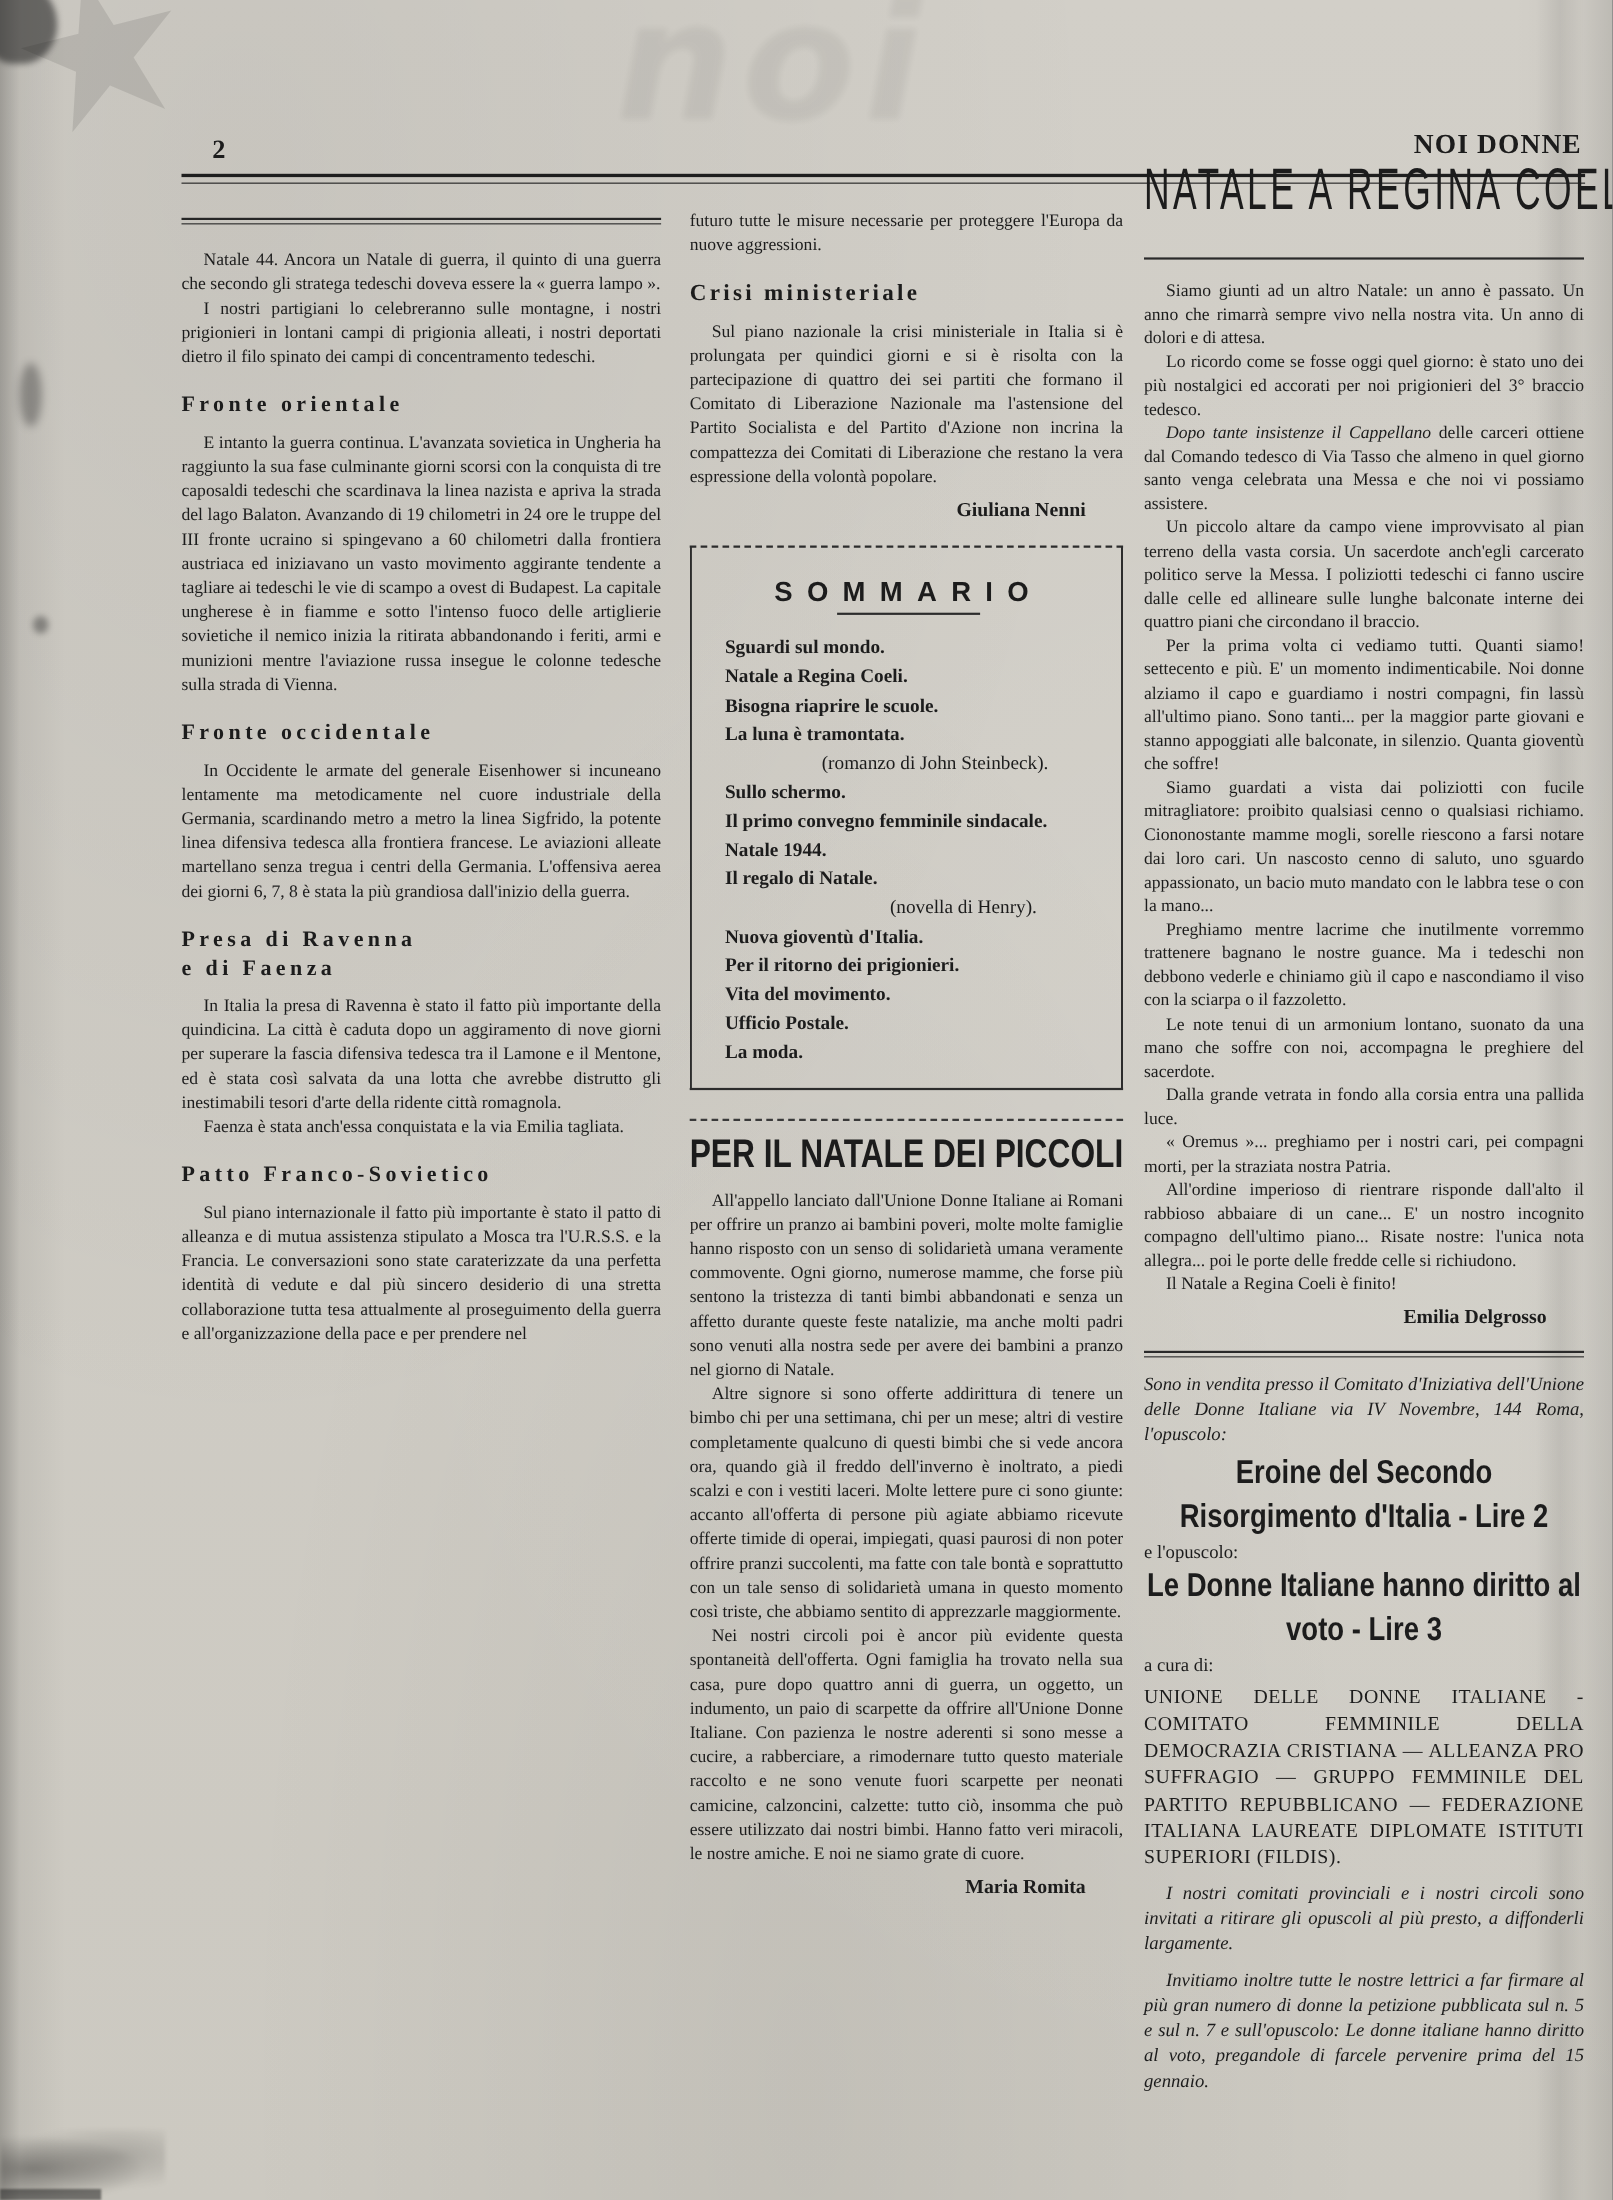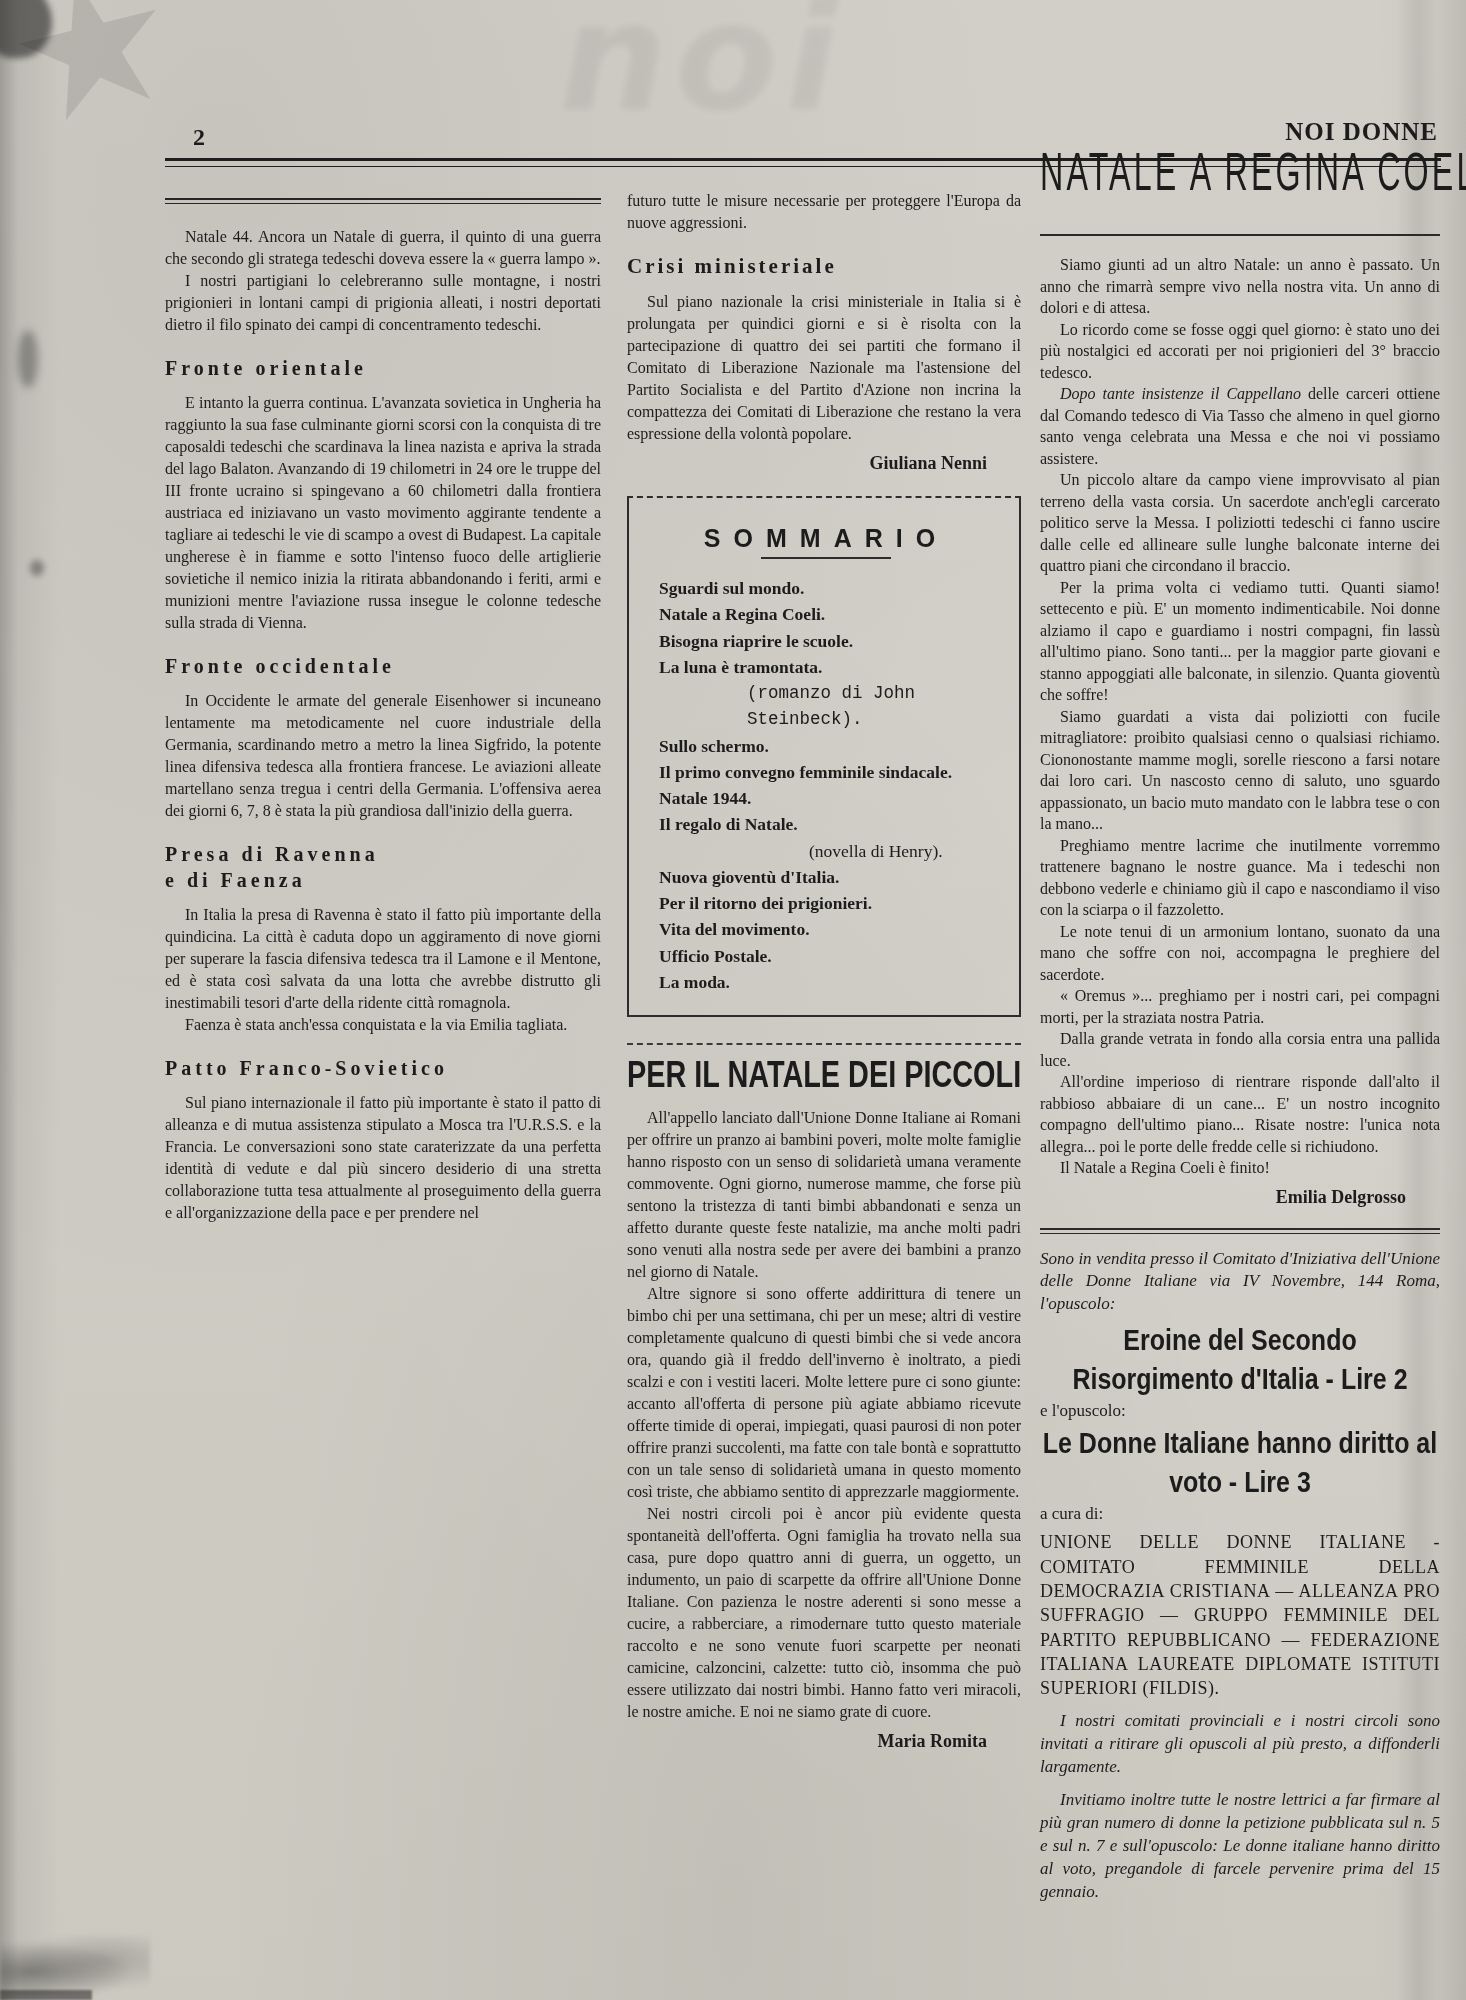--- a/index.html
+++ b/index.html
@@ -49,21 +49,21 @@
   .subhead{font-weight:bold;font-size:20px;letter-spacing:4px;margin:20px 0 12px 0;line-height:1.2;}
   .subhead.small{font-size:21px;letter-spacing:3px;}
 
   .signature{text-align:right;font-weight:bold;font-size:18px;padding-right:34px;margin:8px 0 4px 0;}
 
   
   .sommario{border:2px solid #2c2c2c;border-top-style:dashed;margin:22px 0 0 0;padding:26px 26px 20px 30px;}
   .som-title{text-align:center;font-weight:bold;font-size:25px;letter-spacing:13px;font-family:"Liberation Sans",sans-serif;margin:0 0 4px 0;}
   .som-underline{width:130px;height:2px;background:#2c2c2c;margin:0 auto 16px auto;}
   .som-list{list-style:none;margin:0;padding:0;font-size:17.5px;font-weight:bold;line-height:1.5;}
-  .som-sub{font-weight:normal;padding-left:88px;font-family:Liberation Mono, monospace;}
+  .som-sub{font-weight:normal;padding-left:88px;}
   .som-sub2{font-weight:normal;padding-left:150px;}
 
   .dashed-rule{border-top:2px dashed #3a3a3a;margin:26px 0 14px 0;}
 
   .piccoli-title{font-family:"Liberation Sans",sans-serif;font-weight:bold;font-size:28px;margin:4px 0 16px 0;}
   .piccoli-title .stretch{display:inline-block;transform:scale(1.03,1.3);transform-origin:left center;white-space:nowrap;}
 
   
   .regina-title{font-family:"Liberation Sans",sans-serif;font-weight:normal;font-size:31px;letter-spacing:3px;margin:28px 0 0 0;height:56px;}
   .regina-title .stretch{display:inline-block;transform:scale(1.04,1.72);transform-origin:left bottom;white-space:nowrap;}
@@ -166,22 +166,22 @@
     <div class="thin-rule"></div>
     <div class="bt">
       <p>Siamo giunti ad un altro Natale: un anno è passato. Un anno che rimarrà sempre vivo nella nostra vita. Un anno di dolori e di attesa.</p>
       <p>Lo ricordo come se fosse oggi quel giorno: è stato uno dei più nostalgici ed accorati per noi prigionieri del 3° braccio tedesco.</p>
       <p><i>Dopo tante insistenze il Cappellano</i><span> delle carceri ottiene dal Comando tedesco di Via Tasso che almeno in quel giorno santo venga celebrata una Messa e che noi vi possiamo assistere.</span></p>
       <p>Un piccolo altare da campo viene improvvisato al pian terreno della vasta corsia. Un sacerdote anch'egli carcerato politico serve la Messa. I poliziotti tedeschi ci fanno uscire dalle celle ed allineare sulle lunghe balconate interne dei quattro piani che circondano il braccio.</p>
       <p>Per la prima volta ci vediamo tutti. Quanti siamo! settecento e più. E' un momento indimenticabile. Noi donne alziamo il capo e guardiamo i nostri compagni, fin lassù all'ultimo piano. Sono tanti... per la maggior parte giovani e stanno appoggiati alle balconate, in silenzio. Quanta gioventù che soffre!</p>
       <p>Siamo guardati a vista dai poliziotti con fucile mitragliatore: proibito qualsiasi cenno o qualsiasi richiamo. Ciononostante mamme mogli, sorelle riescono a farsi notare dai loro cari. Un nascosto cenno di saluto, uno sguardo appassionato, un bacio muto mandato con le labbra tese o con la mano...</p>
       <p>Preghiamo mentre lacrime che inutilmente vorremmo trattenere bagnano le nostre guance. Ma i tedeschi non debbono vederle e chiniamo giù il capo e nascondiamo il viso con la sciarpa o il fazzoletto.</p>
       <p>Le note tenui di un armonium lontano, suonato da una mano che soffre con noi, accompagna le preghiere del sacerdote.</p>
+      <p>Dalla grande vetrata in fondo alla corsia entra una pallida luce.</p>
       <p>« Oremus »... preghiamo per i nostri cari, pei compagni morti, per la straziata nostra Patria.</p>
-      <p>Dalla grande vetrata in fondo alla corsia entra una pallida luce.</p>
       <p>All'ordine imperioso di rientrare risponde dall'alto il rabbioso abbaiare di un cane... E' un nostro incognito compagno dell'ultimo piano... Risate nostre: l'unica nota allegra... poi le porte delle fredde celle si richiudono.</p>
       <p>Il Natale a Regina Coeli è finito!</p>
     </div>
     <div class="signature">Emilia Delgrosso</div>
 
     <div class="end-rule"></div>
 
     <div class="notice-italic">Sono in vendita presso il Comitato d'Iniziativa dell'Unione delle Donne Italiane via IV Novembre, 144 Roma, l'opuscolo:</div>
     <div class="book-title"><span class="stretch">Eroine del Secondo Risorgimento d'Italia - Lire 2</span></div>
     <div class="plain-line">e l'opuscolo:</div>

